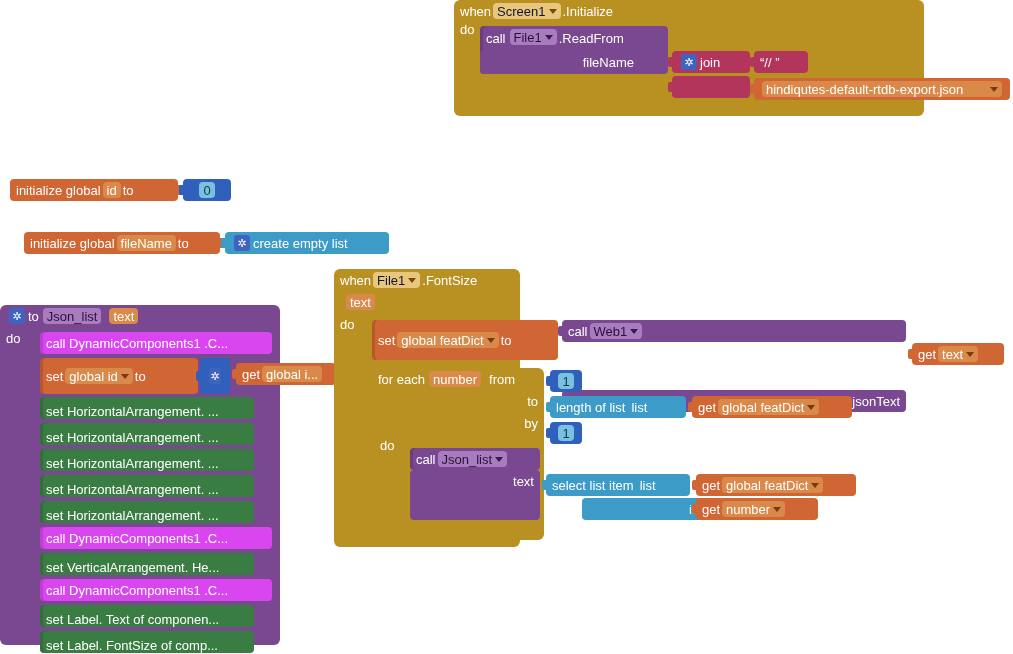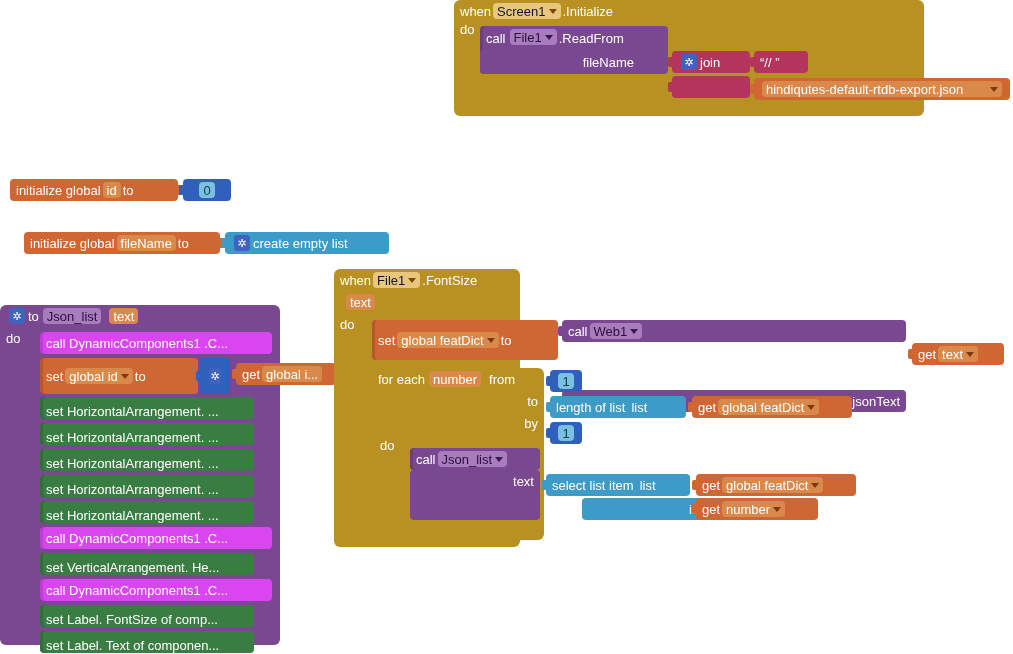--- a/index.html
+++ b/index.html
@@ -240,24 +240,24 @@
   <div class="block purple-med notch" style="width:232px;">
       <span>call  DynamicComponents1 .C...</span>
     </div>
   <div class="block green notch">
       <span>set VerticalArrangement. He...</span>
     </div>
   <div class="block purple-med notch" style="width:232px;">
       <span>call  DynamicComponents1 .C...</span>
     </div>
   <div class="block green notch">
+      <span>set Label. Text of componen...</span>
+    </div>
+  <div class="block green notch">
       <span>set Label. FontSize of comp...</span>
-    </div>
-  <div class="block green notch">
-      <span>set Label. Text of componen...</span>
     </div>
 </div>
 
 <div class="frame" style="left:334px; top:269px; width:186px; height:278px;">
   <div class="row">
     <span>when</span>
     <span class="pill">
         <span>File1</span>
         <span class="tri d"></span>
       </span>

